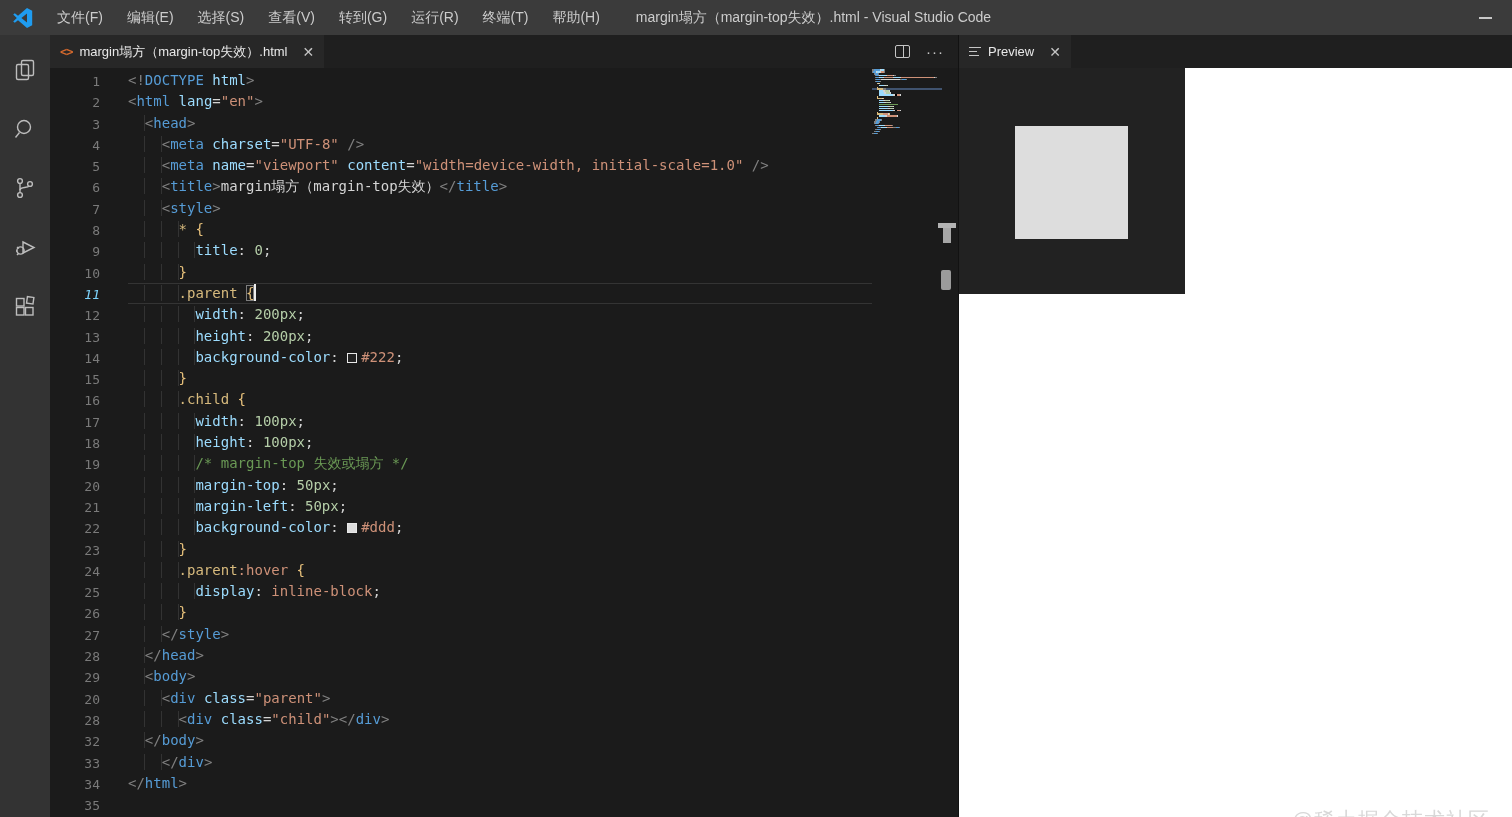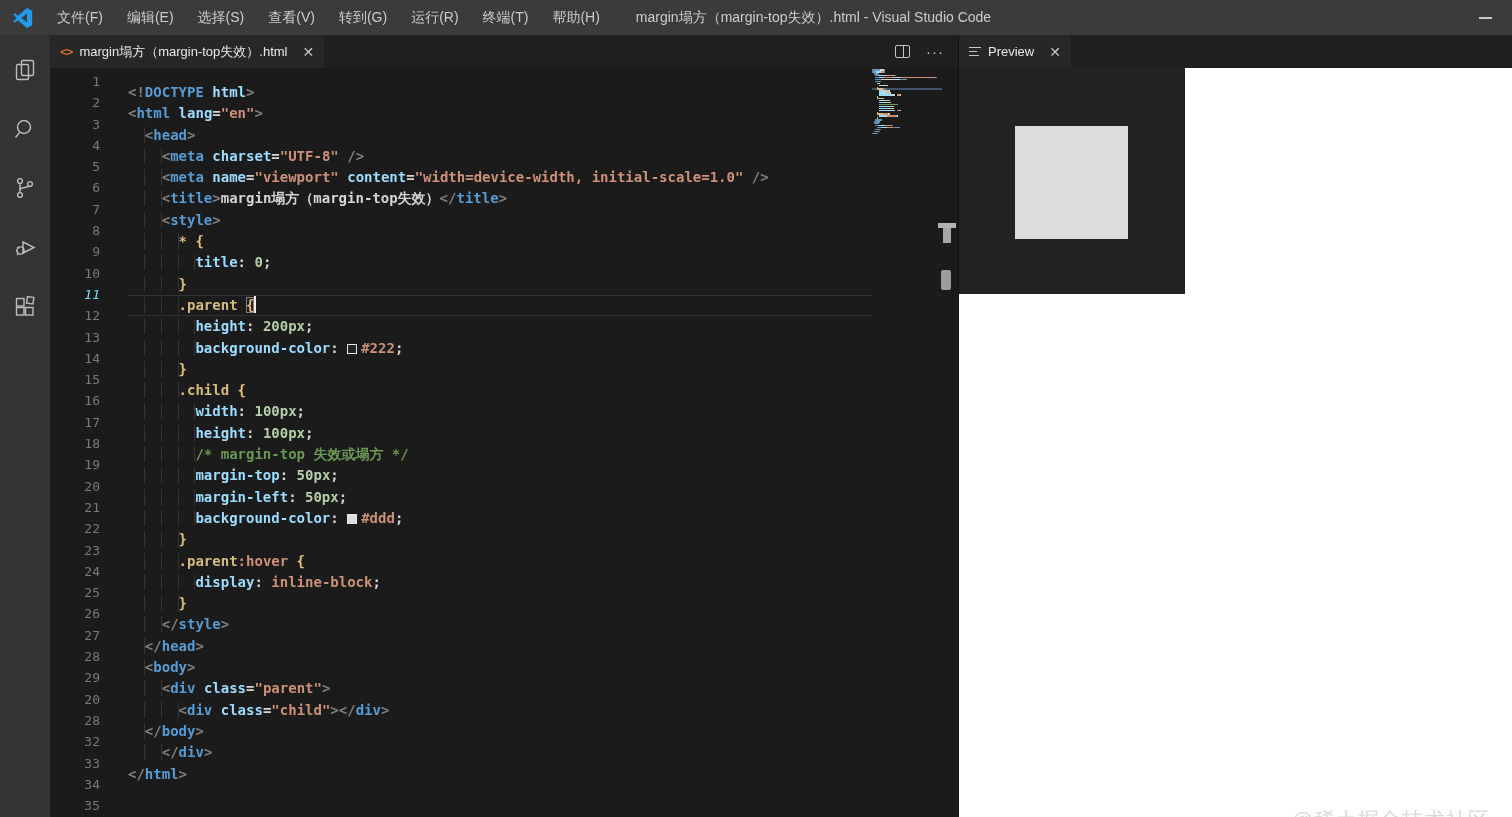--- a/index.html
+++ b/index.html
@@ -43,21 +43,21 @@
   .split-icon::after { content:""; position:absolute; left:50%; top:0; bottom:0;
     width:1.4px; background:#c5c5c5; }
   .more-icon { color:#c5c5c5; font-size:15px; letter-spacing:1px; }
 
   
   .editor { position:absolute; left:0; top:33px; right:0; bottom:0; background:#1b1b1b;
     font-family:"DejaVu Sans Mono","Liberation Mono",monospace; font-size:14px; }
   .gutter { position:absolute; left:0; top:3px; width:50px; text-align:right; }
   .ln-num { height:21.3px; line-height:21.3px; color:#7a7a7a; font-size:13px; }
   .ln-num.active { color:#7dd3fc;font-style:italic; }
-  .code { position:absolute; left:78px; top:14px; width:744px;font-weight:bold; }
+  .code { position:absolute; left:78px; top:2px; width:744px; }
   .code-row { height:21.3px; line-height:21.3px; white-space:pre; }
   .code-row.current { box-shadow: inset 0 1px 0 #343434, inset 0 -1px 0 #343434; }
   .tk-ws  { background:repeating-linear-gradient(to right, transparent 0, transparent 15.9px, #333333 15.9px, #333333 16.86px); }
   .tk-pun { color:#808080; }
   .tk-tag { color:#569cd6; }
   .tk-attr{ color:#9cdcfe; }
   .tk-op  { color:#d4d4d4; }
   .tk-str { color:#ce9178; }
   .tk-txt { color:#d4d4d4; }
   .tk-sel { color:#d7ba7d; }
@@ -227,20 +227,21 @@
           <div class="code-row"><span class="tk-pun">&lt;</span><span class="tk-tag">html</span><span class="tk-txt"> </span><span class="tk-attr">lang</span><span class="tk-op">=</span><span class="tk-str">"en"</span><span class="tk-pun">&gt;</span></div>
           <div class="code-row"><span class="tk-ws">  </span><span class="tk-pun">&lt;</span><span class="tk-tag">head</span><span class="tk-pun">&gt;</span></div>
           <div class="code-row"><span class="tk-ws">    </span><span class="tk-pun">&lt;</span><span class="tk-tag">meta</span><span class="tk-txt"> </span><span class="tk-attr">charset</span><span class="tk-op">=</span><span class="tk-str">"UTF-8"</span><span class="tk-txt"> </span><span class="tk-pun">/&gt;</span></div>
           <div class="code-row"><span class="tk-ws">    </span><span class="tk-pun">&lt;</span><span class="tk-tag">meta</span><span class="tk-txt"> </span><span class="tk-attr">name</span><span class="tk-op">=</span><span class="tk-str">"viewport"</span><span class="tk-txt"> </span><span class="tk-attr">content</span><span class="tk-op">=</span><span class="tk-str">"width=device-width, initial-scale=1.0"</span><span class="tk-txt"> </span><span class="tk-pun">/&gt;</span></div>
           <div class="code-row"><span class="tk-ws">    </span><span class="tk-pun">&lt;</span><span class="tk-tag">title</span><span class="tk-pun">&gt;</span><span class="tk-txt">margin塌方（margin-top失效）</span><span class="tk-pun">&lt;/</span><span class="tk-tag">title</span><span class="tk-pun">&gt;</span></div>
           <div class="code-row"><span class="tk-ws">    </span><span class="tk-pun">&lt;</span><span class="tk-tag">style</span><span class="tk-pun">&gt;</span></div>
           <div class="code-row"><span class="tk-ws">      </span><span class="tk-sel">*</span><span class="tk-txt"> </span><span class="tk-brc">{</span></div>
           <div class="code-row"><span class="tk-ws">        </span><span class="tk-prop">title</span><span class="tk-txt">: </span><span class="tk-num">0</span><span class="tk-txt">;</span></div>
           <div class="code-row"><span class="tk-ws">      </span><span class="tk-brc">}</span></div>
           <div class="code-row current"><span class="tk-ws">      </span><span class="tk-sel">.parent</span><span class="tk-txt"> </span><span class="tk-brk">{</span><span class="cursor"></span></div>
+          <div class="code-row"><span class="tk-ws">        </span><span class="tk-prop">width</span><span class="tk-txt">: </span><span class="tk-num">200px</span><span class="tk-txt">;</span></div>
           <div class="code-row"><span class="tk-ws">        </span><span class="tk-prop">height</span><span class="tk-txt">: </span><span class="tk-num">200px</span><span class="tk-txt">;</span></div>
           <div class="code-row"><span class="tk-ws">        </span><span class="tk-prop">background-color</span><span class="tk-txt">: </span><span class="tk-swd"></span><span class="tk-val">#222</span><span class="tk-txt">;</span></div>
           <div class="code-row"><span class="tk-ws">      </span><span class="tk-brc">}</span></div>
           <div class="code-row"><span class="tk-ws">      </span><span class="tk-sel">.child</span><span class="tk-txt"> </span><span class="tk-brc">{</span></div>
           <div class="code-row"><span class="tk-ws">        </span><span class="tk-prop">width</span><span class="tk-txt">: </span><span class="tk-num">100px</span><span class="tk-txt">;</span></div>
           <div class="code-row"><span class="tk-ws">        </span><span class="tk-prop">height</span><span class="tk-txt">: </span><span class="tk-num">100px</span><span class="tk-txt">;</span></div>
           <div class="code-row"><span class="tk-ws">        </span><span class="tk-com">/* margin-top 失效或塌方 */</span></div>
           <div class="code-row"><span class="tk-ws">        </span><span class="tk-prop">margin-top</span><span class="tk-txt">: </span><span class="tk-num">50px</span><span class="tk-txt">;</span></div>
           <div class="code-row"><span class="tk-ws">        </span><span class="tk-prop">margin-left</span><span class="tk-txt">: </span><span class="tk-num">50px</span><span class="tk-txt">;</span></div>
           <div class="code-row"><span class="tk-ws">        </span><span class="tk-prop">background-color</span><span class="tk-txt">: </span><span class="tk-swl"></span><span class="tk-val">#ddd</span><span class="tk-txt">;</span></div>

